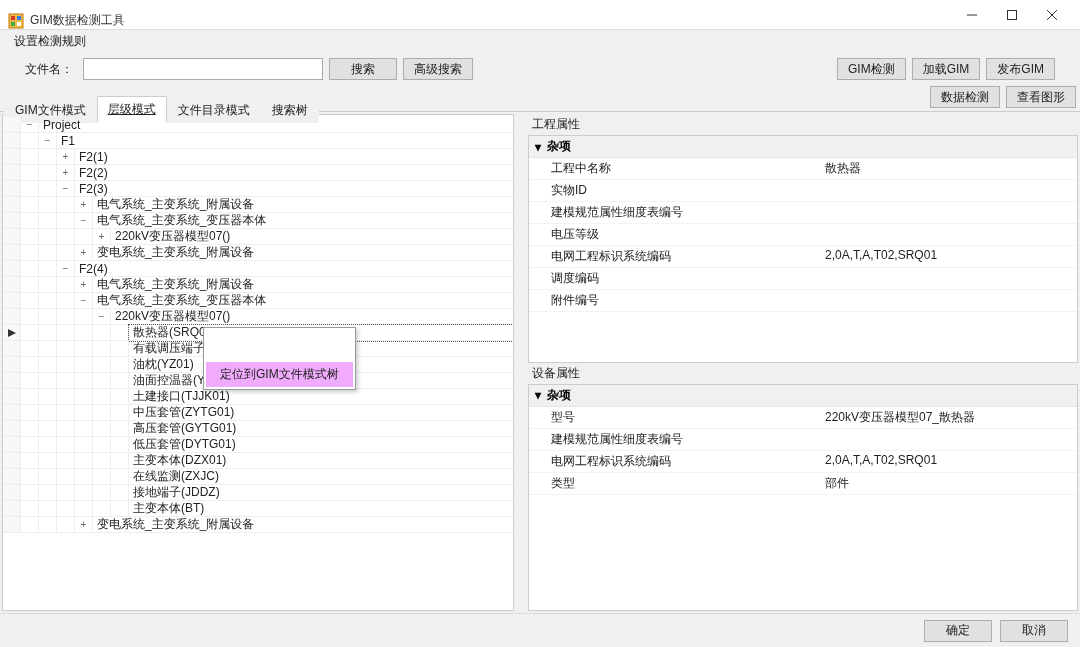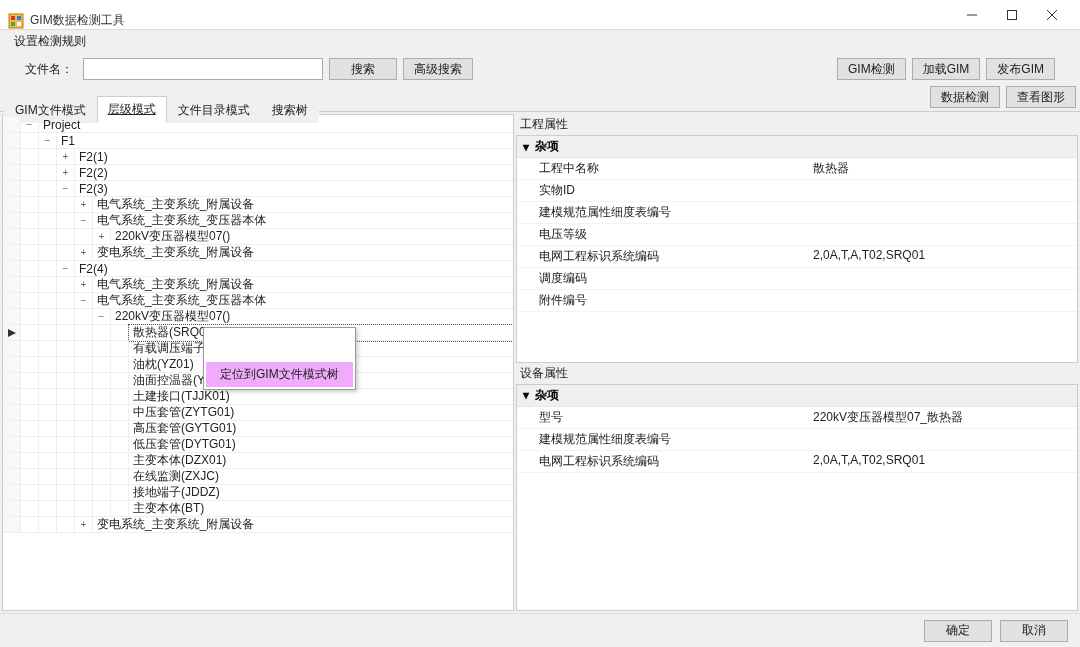--- a/index.html
+++ b/index.html
@@ -14,21 +14,21 @@
 .toolbar label { color: #222; margin-right: 4px; }
 .toolbar input[type=text] { width: 240px; height: 22px; border: 1px solid #aaa; padding: 0 4px; background: #fff; }
 .btn { height: 22px; min-width: 68px; padding: 0 10px; background: #e1e1e1; border: 1px solid #adadad; color: #222; display: inline-flex; align-items: center; justify-content: center; }
 .spacer { flex: 1; }
 .tabstrip { height: 26px; display: flex; align-items: flex-end; padding: 0 4px; border-bottom: 1px solid #ccc; gap: 0; position: relative; }
 .tabstrip .tab { padding: 4px 10px; border: 1px solid transparent; border-bottom: none; color: #222; background: #f0f0f0; position: relative; top: 12px; }
 .tabstrip .tab.active { background: #fff; border-color: #ccc; border-bottom: 1px solid #fff; text-decoration: underline; }
 .tabstrip .tright { margin-left: auto; display: flex; gap: 6px; padding-bottom: 3px; }
 .main { flex: 1; display: flex; overflow: hidden; background: #f0f0f0; }
 .leftpane { width: 512px; background: #fff; border: 1px solid #ccc; margin: 2px; overflow: auto; }
-.rightpane { flex: 1; display: flex; flex-direction: column; margin: 2px 2px 2px 0; overflow: hidden; }
+.rightpane { flex: 1; display: flex; flex-direction: column; margin: 2px 2px 2px 12px; overflow: hidden; }
 .propgroup { flex: 1; display: flex; flex-direction: column; overflow: hidden; }
 .propgroup .grouptitle { padding: 2px 4px; color: #222; font-size: 12px; }
 .propgrid { flex: 1; background: #fff; border: 1px solid #ccc; overflow: auto; }
 .propgrid .cat { background: #f0f0f0; padding: 2px 6px; font-weight: bold; display: flex; align-items: center; border-bottom: 1px solid #e5e5e5; }
 .propgrid .cat .caret { width: 12px; display: inline-block; }
 .propgrid .prow { display: flex; border-bottom: 1px solid #f3f3f3; }
 .propgrid .pname { width: 290px; padding: 2px 6px 2px 22px; color: #222; }
 .propgrid .pval { flex: 1; padding: 2px 6px; color: #222; }
 .tree { padding: 2px 0; }
 .trow { display: flex; align-items: center; height: 16px; color: #222; white-space: nowrap; }
@@ -469,20 +469,24 @@
             <div class="pval">220kV变压器模型07_散热器</div>
           </div>
           <div class="prow">
             <div class="pname">建模规范属性细度表编号</div>
             <div class="pval"></div>
           </div>
           <div class="prow">
             <div class="pname">电网工程标识系统编码</div>
             <div class="pval">2,0A,T,A,T02,SRQ01</div>
           </div>
+          <div class="prow">
+            <div class="pname">类型</div>
+            <div class="pval">部件</div>
+          </div>
         </div>
     </div>
   </div>
 </div>
 
 <div class="footer">
   <div class="btn">确定</div>
   <div class="btn">取消</div>
 </div>
 

